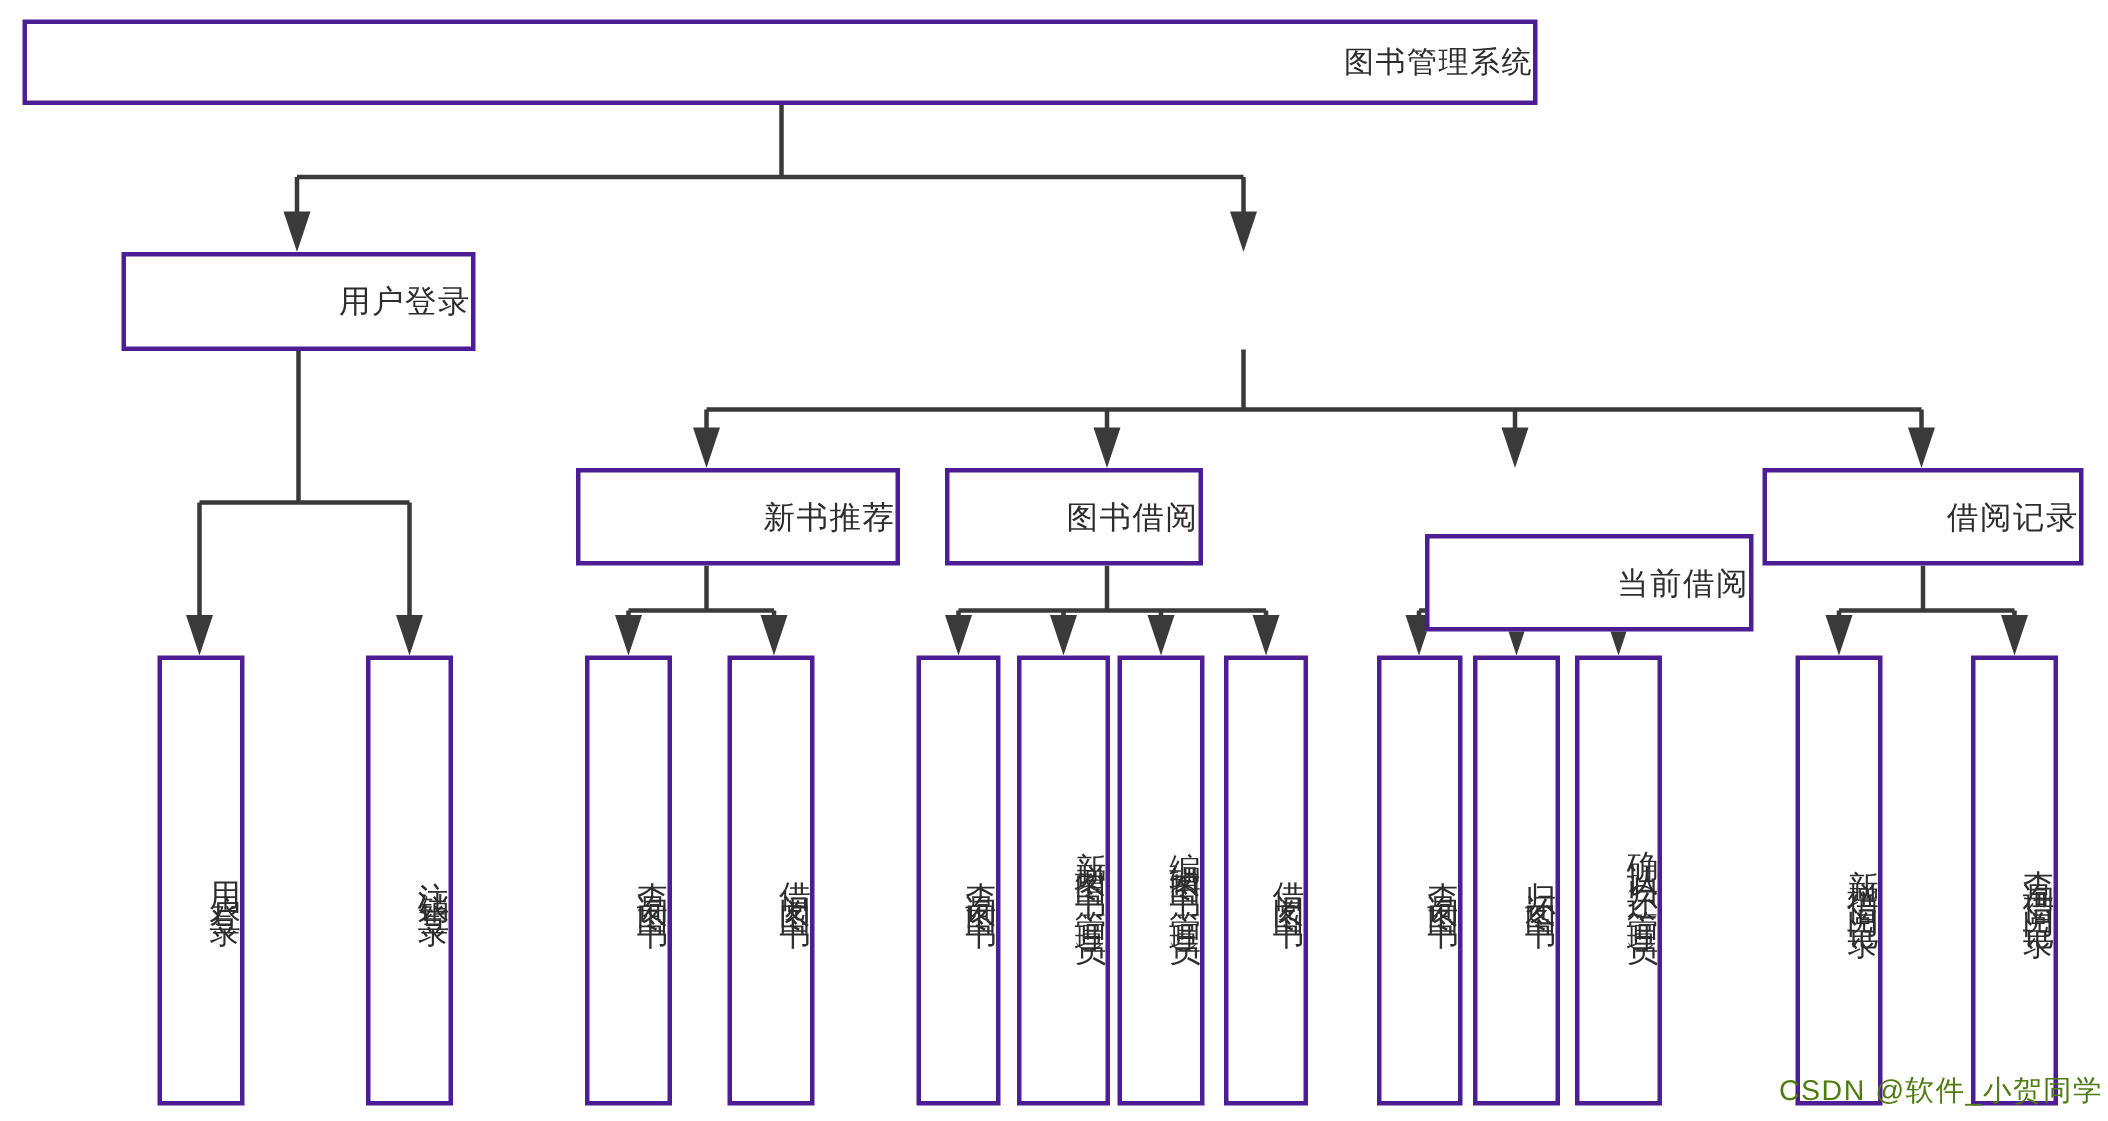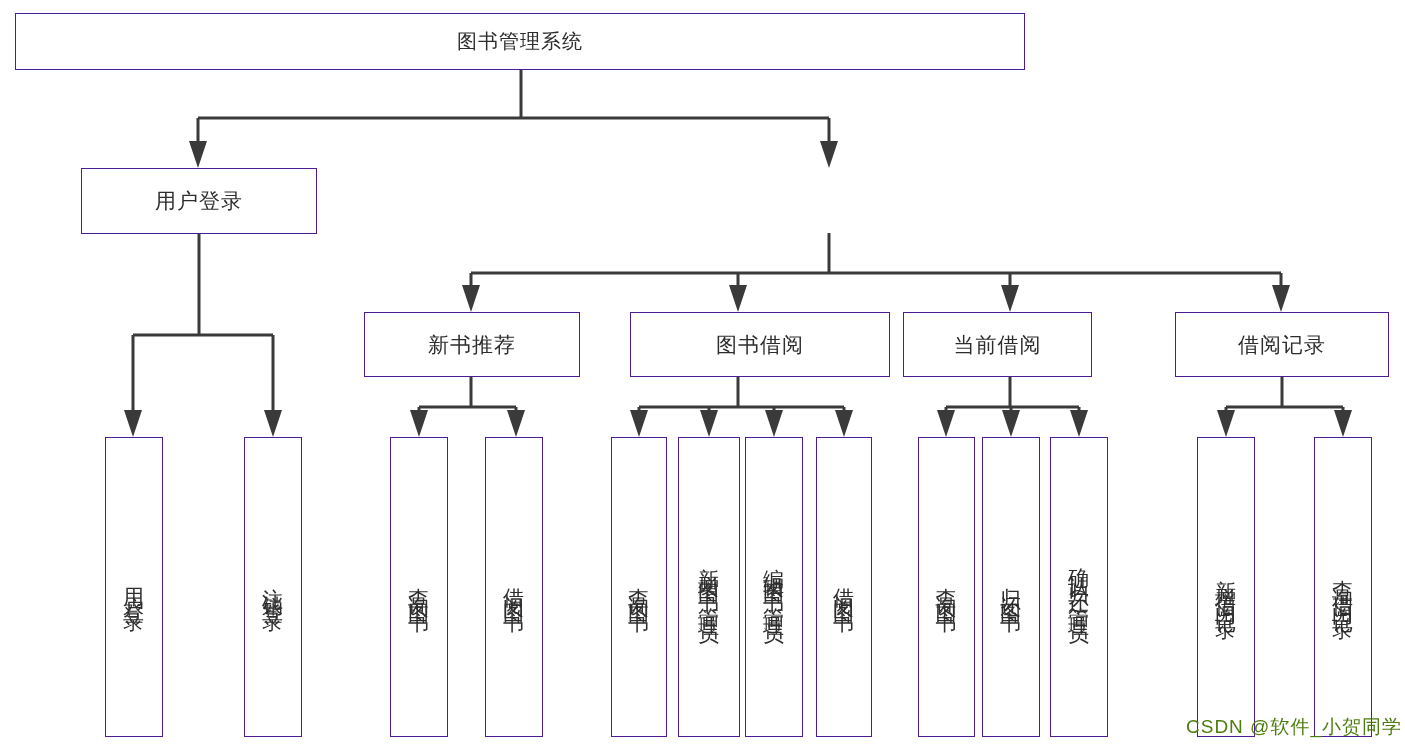--- a/index.html
+++ b/index.html
@@ -3,21 +3,21 @@
 <meta charset="utf-8">
 <style>
   html,body{margin:0;padding:0;background:#ffffff;}
   #canvas{
     position:relative;width:1405px;height:747px;background:#ffffff;
     font-family:"Liberation Sans","DejaVu Sans",sans-serif;color:#2d2d2d;overflow:hidden;
   }
   #connectors{position:absolute;left:0;top:0;z-index:0;}
   .node{
     position:absolute;box-sizing:border-box;background:#ffffff;
-    border:1px solid #4c1d95;display:flex;align-items:center;justify-content:center;
+    border:3px solid #4c1d95;display:flex;align-items:center;justify-content:flex-end;
     z-index:1;
   }
   .h-label{font-size:21px;letter-spacing:1px;white-space:nowrap;}
   .root{left:15px;top:13px;width:1010px;height:57px;}
   .root .h-label{font-size:20px;}
   .lvl2{top:168px;height:66px;}
   .lvl3{top:312px;height:65px;}
   .leaf{top:437px;height:300px;}
   .leaf .v-label{
     writing-mode:vertical-rl;text-orientation:mixed;
@@ -74,27 +74,27 @@
   </svg>
 
   <div class="node root">
     <span class="h-label">图书管理系统</span>
   </div>
 
   <div class="node lvl2" style="left:81px;width:236px;">
     <span class="h-label">用户登录</span>
   </div>
 
-  <div class="node lvl3" style="left:364px;width:216px;">
+  <div class="node lvl3" style="left:384px;width:216px;">
     <span class="h-label">新书推荐</span>
   </div>
-  <div class="node lvl3" style="left:630px;width:260px;">
+  <div class="node lvl3" style="left:630px;width:172px;">
     <span class="h-label">图书借阅</span>
   </div>
-  <div class="node lvl3" style="left:903px;width:189px;">
+  <div class="node lvl3" style="left:950px;width:219px;margin-top:44px;">
     <span class="h-label">当前借阅</span>
   </div>
   <div class="node lvl3" style="left:1175px;width:214px;">
     <span class="h-label">借阅记录</span>
   </div>
 
   <div class="node leaf" style="left:105px;width:58px;">
     <span class="v-label">用户登录</span>
   </div>
   <div class="node leaf" style="left:244px;width:58px;">

